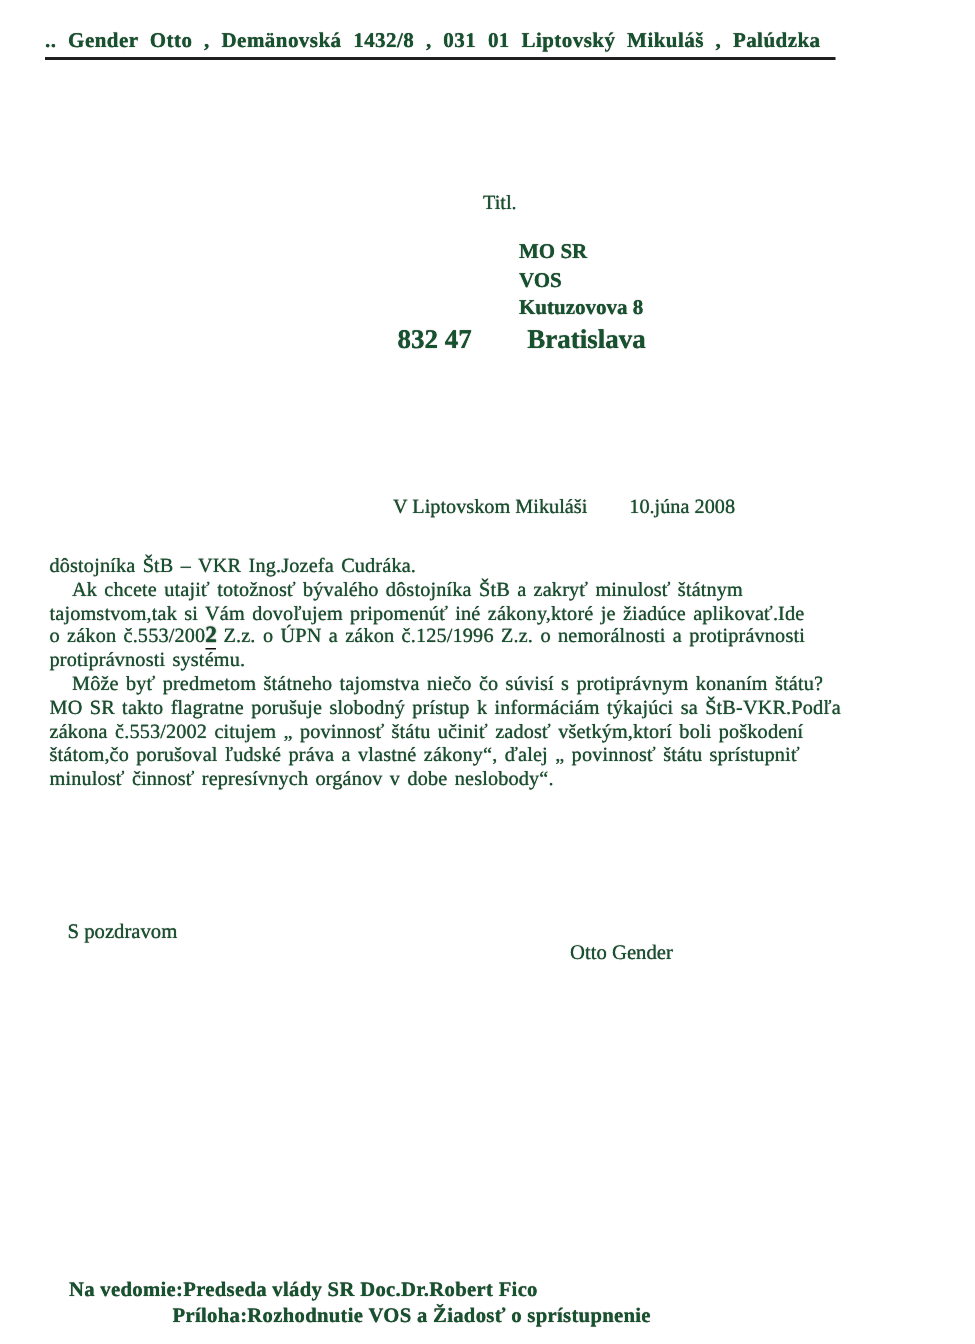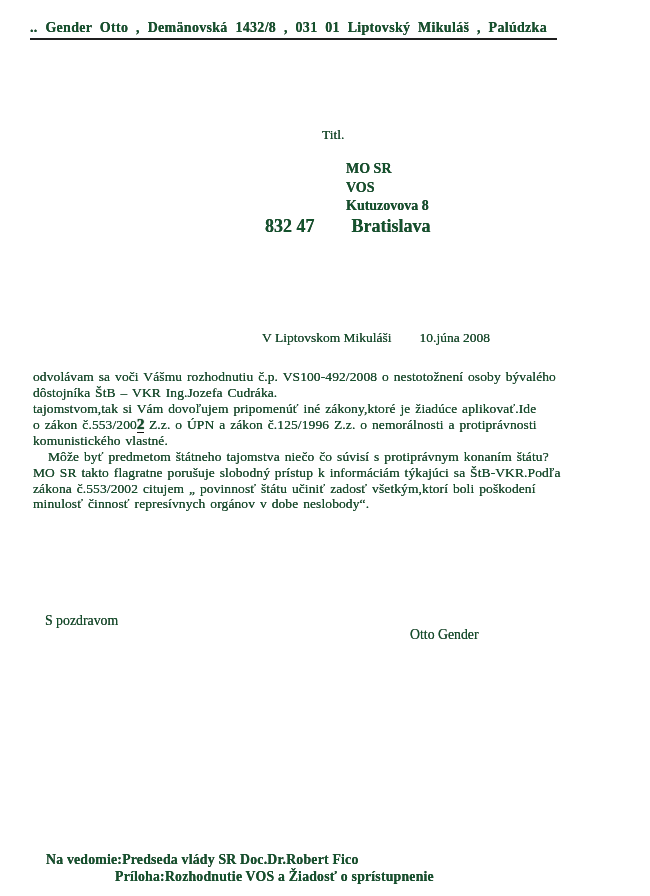--- a/index.html
+++ b/index.html
@@ -38,21 +38,21 @@
   }
   .body-block .line{white-space:nowrap;}
   .body-block .indent{text-indent:15px;}
   .hand-digit{
     font-weight:900;font-size:1.15em;letter-spacing:-0.5px;
     text-shadow:0 0 1px #000;
     border-bottom:1.5px solid #111;
   }
 
   .closing{top:613px;left:45px;font-size:13.8px;}
-  .signature{top:627px;left:380px;font-size:13.8px;margin-left:30px;}
+  .signature{top:627px;left:380px;font-size:13.8px;}
   .cc-line{top:852px;left:46px;font-size:13.8px;font-weight:600;letter-spacing:0.2px;}
   .attachment-line{top:869px;left:115px;font-size:13.8px;font-weight:600;letter-spacing:0.2px;}
 </style>
 </head>
 <body>
 
 <div class="page">
 
   <div class="abs sender-line">.. Gender  Otto , Demänovská 1432/8 , 031 01  Liptovský  Mikuláš ,  Palúdzka</div>
 
@@ -67,28 +67,29 @@
   <div class="postal-row">
     <span>832 47</span><span class="city">Bratislava</span>
   </div>
 
   <div class="abs dateline">
     <span>V Liptovskom  Mikuláši</span><span class="date">10.júna  2008</span>
   </div>
 
 
   <div class="body-block">
-    <div class="line">odvolávam sa voči Vášmu rozhodnutiu č.p. VS100-492/2008 o nestotožnení osoby bývalého</div>
     <div class="line">dôstojníka ŠtB – VKR Ing.Jozefa Cudráka.</div>
+    <div class="line indent">Ak chcete utajiť totožnosť bývalého dôstojníka ŠtB a zakryť minulosť štátnym</div>
     <div class="line">tajomstvom,tak si Vám dovoľujem pripomenúť iné zákony,ktoré je žiadúce aplikovať.Ide</div>
     <div class="line"><span>o zákon č.553/200</span><span class="hand-digit">2</span><span> Z.z.  o ÚPN a zákon č.125/1996 Z.z. o nemorálnosti a protiprávnosti</span></div>
-    <div class="line">komunistického vlastné.</div>
+    <div class="line">protiprávnosti systému.</div>
     <div class="line indent">Môže byť predmetom štátneho tajomstva niečo čo súvisí s protiprávnym konaním štátu?</div>
     <div class="line">MO SR takto  flagratne porušuje slobodný prístup k informáciám týkajúci sa ŠtB-VKR.Podľa</div>
     <div class="line">zákona č.553/2002 citujem „ povinnosť štátu učiniť zadosť všetkým,ktorí boli poškodení</div>
+    <div class="line">štátom,čo porušoval  ľudské práva a vlastné zákony“,  ďalej „ povinnosť štátu sprístupniť</div>
     <div class="line">minulosť činnosť represívnych orgánov v dobe neslobody“.</div>
   </div>
 
   <div class="abs closing">S pozdravom</div>
 
   <div class="abs signature">Otto Gender</div>
 
   <div class="abs cc-line">Na vedomie:Predseda vlády SR Doc.Dr.Robert Fico</div>
 
   <div class="abs attachment-line">Príloha:Rozhodnutie VOS a Žiadosť o sprístupnenie</div>

